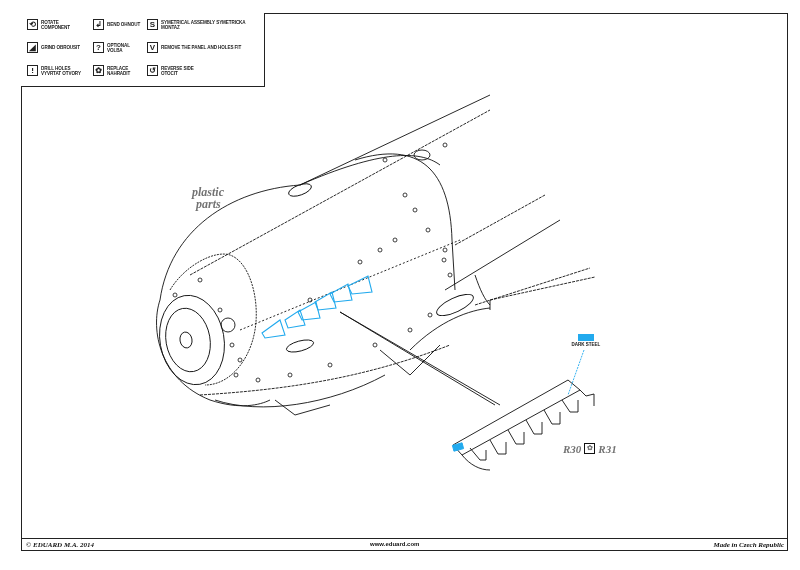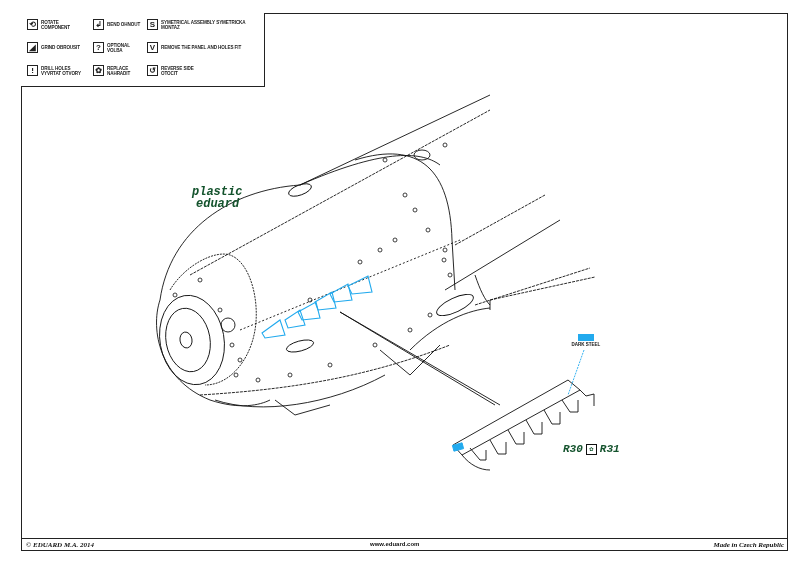--- a/index.html
+++ b/index.html
@@ -5,21 +5,21 @@
   html,body{margin:0;padding:0;background:#fff;}
   body{width:800px;height:570px;position:relative;overflow:hidden;font-family:"Liberation Sans",sans-serif;}
   .frame{position:absolute;left:21px;top:13px;width:767px;height:538px;border:1px solid #222;box-sizing:border-box;}
   .footer-line{position:absolute;left:21px;top:538px;width:767px;border-top:1px solid #222;}
   .legend{position:absolute;left:21px;top:13px;width:244px;height:74px;border:1px solid #222;border-top:none;border-left:none;box-sizing:border-box;background:#fff;}
   .leg-item{position:absolute;display:flex;align-items:center;gap:3px;}
   .leg-icon{width:11px;height:11px;border:1px solid #222;box-sizing:border-box;font-size:8px;line-height:9px;text-align:center;font-weight:bold;color:#222;}
   .leg-text{font-size:4.6px;line-height:5px;color:#222;font-weight:bold;text-transform:uppercase;letter-spacing:-0.1px;white-space:nowrap;}
   .foot{position:absolute;top:541px;font-family:"Liberation Serif",serif;font-weight:bold;font-style:italic;font-size:7px;color:#111;text-align:center;}
   .drawing{position:absolute;left:0;top:0;}
-  .lbl-serif{position:absolute;font-family:Liberation Mono, monospace;font-style:italic;font-weight:bold;color:#14532d;}
+  .lbl-serif{position:absolute;font-family:Liberation Serif, serif;font-style:italic;font-weight:bold;color:#737373;}
   .color-callout{position:absolute;left:566px;top:334px;width:40px;text-align:center;}
   .swatch{width:16px;height:7px;background:#22aaee;margin:0 auto 1px auto;}
   .swatch-name{font-size:4.5px;font-weight:bold;color:#111;white-space:nowrap;}
 </style>
 </head>
 <body>
 
 <div class="frame"></div>
 <div class="footer-line"></div>
 
@@ -146,29 +146,29 @@
     <path d="M562 400 l8 12 l8 0 l0 -12"></path>
     <path d="M580 390 l6 6 l8 -2 l0 12"></path>
     <rect x="453" y="444" width="10" height="6" fill="#22aaee" stroke="#22aaee" transform="rotate(-15 458 447)"></rect>
   </g>
 
   <path d="M584 350 L568 395" stroke="#22aaee" stroke-dasharray="2 1"></path>
 </svg>
 
 <div class="lbl-serif" style="left:192px;top:186px;font-size:12px;line-height:12px;">
   <div>plastic</div>
-  <div style="padding-left:4px">eduard</div>
+  <div style="padding-left:4px">parts</div>
 </div>
 
 <div class="color-callout">
   <div class="swatch"></div>
   <div class="swatch-name">DARK STEEL</div>
 </div>
 
-<div class="lbl-serif" style="left:563px;top:443px;font-size:11px;display:flex;align-items:center;gap:3px;">
+<div class="lbl-serif" style="left:563px;top:443px;font-size:11px;display:flex;align-items:flex-start;gap:3px;">
   <span>R30</span>
   <span style="width:9px;height:9px;border:1px solid #111;font-size:7px;line-height:8px;text-align:center;font-style:normal">✿</span>
   <span>R31</span>
 </div>
 
 <div class="foot" style="left:26px;">© EDUARD  M.A. 2014</div>
 <div class="foot" style="left:370px;font-style:normal;font-family:'Liberation Sans',sans-serif;font-size:6px;">www.eduard.com</div>
 <div class="foot" style="right:16px;">Made in Czech Republic</div>
 
 </body></html>

